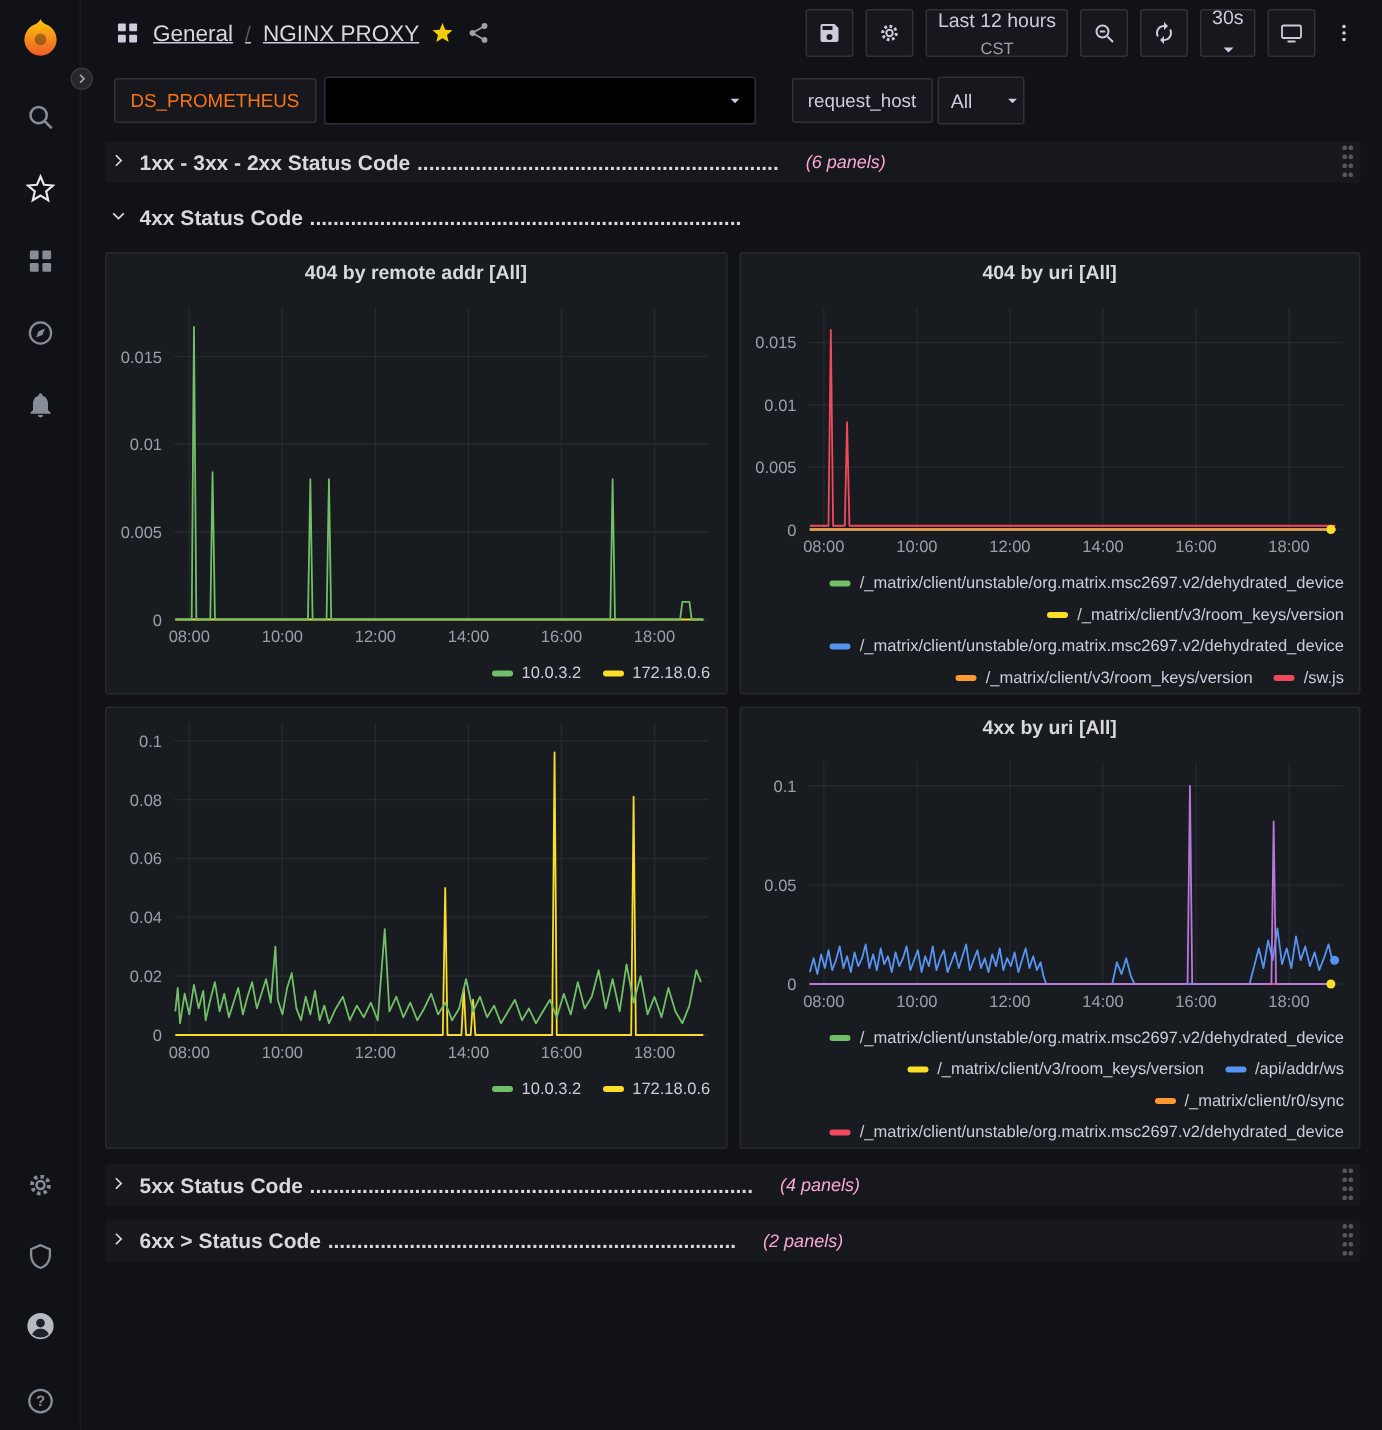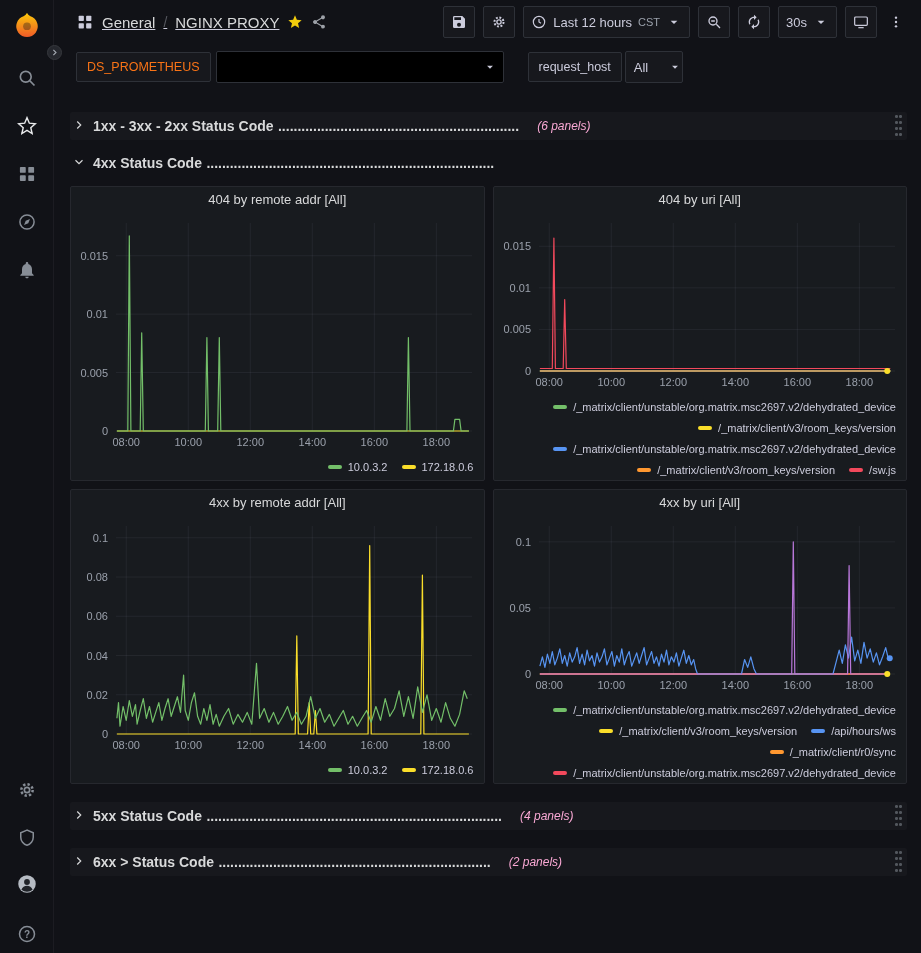--- a/index.html
+++ b/index.html
@@ -15,49 +15,49 @@
   .edge-toggle { position:absolute; left:47px; top:45px; width:15px; height:15px; border-radius:50%; background:#26282e; border:1px solid #36383d; color:#a5aab2; display:flex; align-items:center; justify-content:center; z-index:6; cursor:pointer; }
   .edge-toggle svg { width:9px; height:9px; }
 
   
   .topbar { position:absolute; left:54px; right:0; top:0; height:44px; display:flex; align-items:center; padding:0 14px 0 22px; gap:8px; }
   .crumb { display:flex; align-items:center; gap:8px;text-decoration:underline; }
   .crumb svg { display:block; }
   .crumb-txt { font-size:15px; color:#d8d9da; font-weight:500; cursor:pointer; white-space:nowrap; }
   .crumb-sep { color:#56585f; font-size:14px; }
   .tb-group { margin-left:auto; display:flex; align-items:center; gap:8px; }
-  .tb-btn { height:32px; min-width:32px; display:flex; align-items:center; justify-content:center; gap:6px; background:#17181d; border:1px solid #2e3138; border-radius:2px; color:#ccccdc; font-size:13px; padding:0 7px; cursor:pointer; }
+  .tb-btn { height:32px; min-width:32px; display:flex; align-items:center; justify-content:center; gap:6px; background:#17181d; border:1px solid #2e3138; border-radius:2px; color:#ccccdc; font-size:13px; padding:0 7px; cursor:pointer;flex-direction:column; }
   .tb-btn svg { width:16px; height:16px; display:block; flex:none; }
   .tb-btn.kebab { min-width:22px; padding:0 3px; border:none; background:none; }
   .tz { font-size:11px; color:#9aa0ab; }
 
   
   .subbar { position:absolute; left:54px; right:0; top:46px; height:42px; display:flex; align-items:center; padding:0 14px 0 22px; }
   .var-label { height:30px; display:flex; align-items:center; padding:0 10px; border:1px solid #2e3138; border-radius:2px; background:#17181d; font-size:12.5px; font-weight:500; white-space:nowrap; }
   .var-label.blue { color:#f97316; }
   .var-select { height:32px; display:flex; align-items:center; justify-content:flex-end; border:1px solid #2e3138; border-radius:2px; cursor:pointer;gap:20px; }
   .ds-select { width:288px; background:#000; margin-left:5px; padding:0 6px; }
   .all-select { width:58px; background:#17181d; margin-left:3px; padding:0 8px; justify-content:space-between; color:#ccccdc; font-size:13px; }
   .gap24 { width:24px; }
   .caret svg { width:14px; height:14px; display:block; color:#ccccdc; }
 
   
   .dash { position:absolute; left:54px; right:0; top:88px; bottom:0; padding:6px 14px 0 16px; overflow:hidden; }
   .row-head { position:relative; display:flex; align-items:center; height:28px; margin-bottom:9px; cursor:pointer; }
-  .row-head.strip { background:#17181d; border-radius:2px;margin-top:18px; }
+  .row-head.strip { background:#17181d; border-radius:2px; }
   .row-chev { width:16px; height:16px; margin:0 5px 0 2px; color:#d8d9da; flex:none; }
   .row-chev svg { width:14px; height:14px; display:block; }
   .row-title { font-size:14px; font-weight:700; color:#d8d9da; white-space:nowrap; overflow:hidden; }
   .row-count { font-size:12px; font-style:italic; color:#f9a8d4; margin-left:18px; white-space:nowrap; }
   .drag { position:absolute; right:5px; top:3px; display:grid; grid-template-columns:repeat(2,3px); grid-auto-rows:5px; gap:1px; cursor:grab; }
   .drag i { width:2.5px; height:2.5px; border-radius:50%; background:#53575e; }
 
   .panels { display:grid; grid-template-columns:1fr 1fr; gap:8px; margin:0 0 10px 0; }
   .panel { background:#181b1f; border:1px solid #26282e; border-radius:2px; height:295px; overflow:hidden; display:flex; flex-direction:column; }
-  .panel-title { height:26px; line-height:26px; text-align:center; font-size:13px; font-weight:400; color:#d8d9da; cursor:pointer; white-space:nowrap; overflow:hidden; }
+  .panel-title { height:26px; line-height:26px; text-align:center; font-size:13px; font-weight:700; color:#d8d9da; cursor:pointer; white-space:nowrap; overflow:hidden; }
   .chart { display:block; margin:0 auto; flex:none; }
   .chart text { font-family:"Liberation Sans",sans-serif; }
   .legend { display:flex; flex-wrap:wrap; column-gap:14px; row-gap:5px; padding:8px 10px 4px 12px; font-size:11px; line-height:16px; color:#ccccdc; overflow:hidden;justify-content:flex-end; }
   .legend-item { display:inline-flex; align-items:center; gap:6px; white-space:nowrap; cursor:pointer; }
   .legend-swatch { width:14px; height:4px; border-radius:2px; flex:none; }
 </style>
 </head>
 <body>
 
 <div class="app">
@@ -351,21 +351,20 @@
               <span class="legend-swatch" style="background: rgb(255, 152, 48);"></span>
               <span>/_matrix/client/v3/room_keys/version</span>
             </span>
             <span class="legend-item">
               <span class="legend-swatch" style="background: rgb(242, 73, 92);"></span>
               <span>/sw.js</span>
             </span>
           </div>
       </section>
       <section class="panel">
-        <div class="panel-title">4xx by remote addr [All]</div>
         <svg class="chart" width="410" height="238">
             <line x1="54.23344947735192" x2="54.23344947735192" y1="10" y2="218" stroke="rgba(204,204,220,0.07)" stroke-width="1"></line>
             <text x="54.23344947735192" y="233" text-anchor="middle" fill="#9aa0ab" font-size="11">08:00</text>
             <line x1="116.25435540069687" x2="116.25435540069687" y1="10" y2="218" stroke="rgba(204,204,220,0.07)" stroke-width="1"></line>
             <text x="116.25435540069687" y="233" text-anchor="middle" fill="#9aa0ab" font-size="11">10:00</text>
             <line x1="178.27526132404182" x2="178.27526132404182" y1="10" y2="218" stroke="rgba(204,204,220,0.07)" stroke-width="1"></line>
             <text x="178.27526132404182" y="233" text-anchor="middle" fill="#9aa0ab" font-size="11">12:00</text>
             <line x1="240.2961672473868" x2="240.2961672473868" y1="10" y2="218" stroke="rgba(204,204,220,0.07)" stroke-width="1"></line>
             <text x="240.2961672473868" y="233" text-anchor="middle" fill="#9aa0ab" font-size="11">14:00</text>
             <line x1="302.31707317073176" x2="302.31707317073176" y1="10" y2="218" stroke="rgba(204,204,220,0.07)" stroke-width="1"></line>
@@ -432,21 +431,21 @@
             <span class="legend-item">
               <span class="legend-swatch" style="background: rgb(115, 191, 105);"></span>
               <span>/_matrix/client/unstable/org.matrix.msc2697.v2/dehydrated_device</span>
             </span>
             <span class="legend-item">
               <span class="legend-swatch" style="background: rgb(250, 222, 42);"></span>
               <span>/_matrix/client/v3/room_keys/version</span>
             </span>
             <span class="legend-item">
               <span class="legend-swatch" style="background: rgb(87, 148, 242);"></span>
-              <span>/api/hours/ws</span>
+              <span>/api/addr/ws</span>
             </span>
             <span class="legend-item">
               <span class="legend-swatch" style="background: rgb(255, 152, 48);"></span>
               <span>/_matrix/client/r0/sync</span>
             </span>
             <span class="legend-item">
               <span class="legend-swatch" style="background: rgb(242, 73, 92);"></span>
               <span>/_matrix/client/unstable/org.matrix.msc2697.v2/dehydrated_device</span>
             </span>
           </div>

